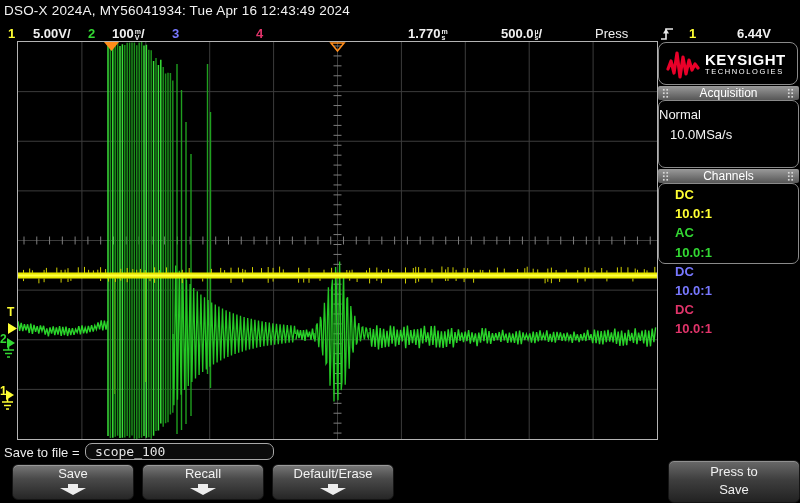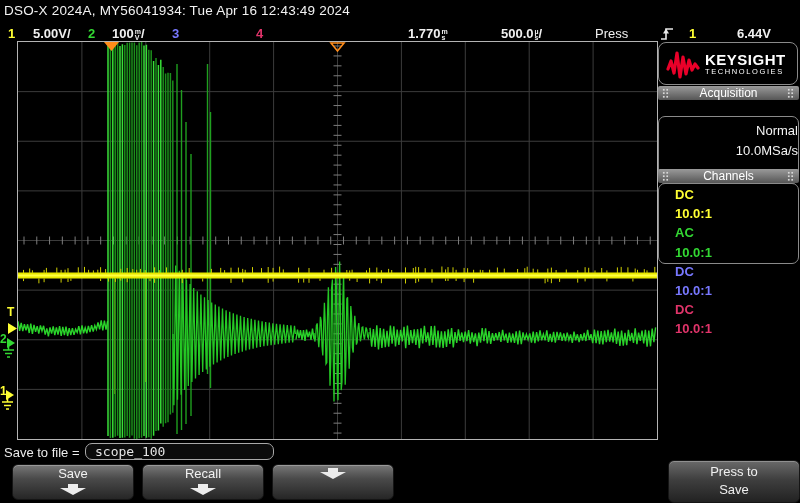--- a/index.html
+++ b/index.html
@@ -32,21 +32,21 @@
   .brand{left:658px;top:42px;width:138px;height:41px;border:1px solid #8a8a8a;border-radius:8px;
          background:#000;display:flex;align-items:center;}
   .brand-text{margin-left:5px;}
   .brand-name{font-size:15px;font-weight:bold;letter-spacing:0.5px;color:#fff;line-height:15px;}
   .brand-sub{font-size:7.5px;letter-spacing:1.6px;color:#fff;line-height:9px;}
   .panel-header{left:658px;width:141px;height:14px;background:linear-gradient(#9a9a9a,#565656);
          border-radius:2px;text-align:center;font-size:12px;color:#fff;line-height:14px;}
   .grip{position:absolute;top:2px;width:8px;height:10px;
         background-image:radial-gradient(#d8d8d8 0.8px,transparent 0.9px);background-size:3.5px 3.5px;}
   .info-box{left:658px;width:139px;border:1px solid #8a8a8a;border-radius:7px;background:#000;}
-  .acq-box{top:100px;height:66px;text-align:right;margin-top:16px;}
+  .acq-box{top:100px;height:66px;text-align:left;}
   .acq-line{font-size:13px;color:#f4f4f4;}
   .ch-box{top:183px;height:79px;}
   .ch-row{display:flex;justify-content:space-between;padding:0 16px;font-size:13px;font-weight:bold;line-height:19.2px;flex-direction:column;}
 </style>
 </head>
 <body>
 
 <div class="abs title-bar">DSO-X 2024A, MY56041934: Tue Apr 16 12:43:49 2024</div>
 
 <div class="abs status-item chnum" style="left: 8px; color: rgb(255, 255, 51);">1</div>
@@ -421,20 +421,21 @@
       <polygon points="8,0 18,0 18,4 26,4 13,11 0,4 8,4" fill="#ececec"></polygon>
     </svg>
 </div>
 <div class="abs softkey" style="left:142px;">
   <div class="lbl">Recall</div>
   <svg width="26" height="11">
       <polygon points="8,0 18,0 18,4 26,4 13,11 0,4 8,4" fill="#ececec"></polygon>
     </svg>
 </div>
 <div class="abs softkey" style="left:272px;">
+  <div class="lbl">Default/Erase</div>
   <svg width="26" height="11">
       <polygon points="8,0 18,0 18,4 26,4 13,11 0,4 8,4" fill="#ececec"></polygon>
     </svg>
 </div>
 <div class="abs press-save">
   <div>Press to</div>
   <div>Save</div>
 </div>
 
 <div class="abs brand">

